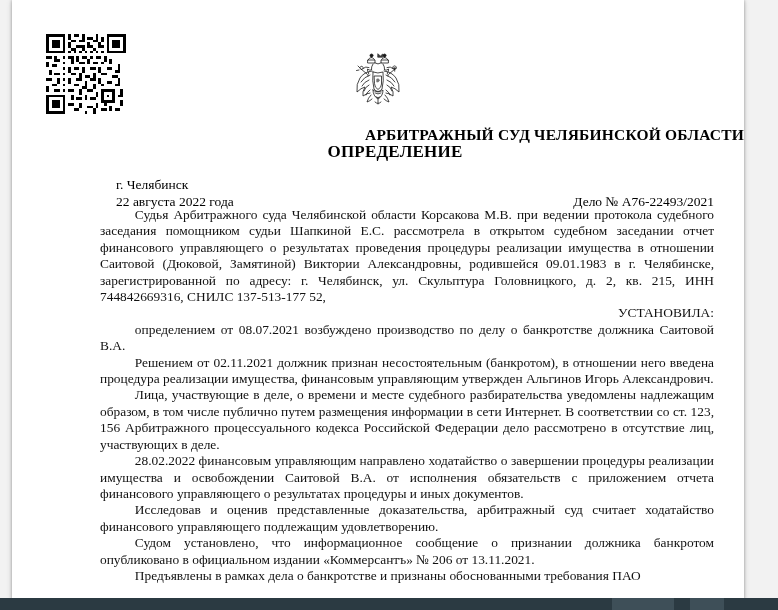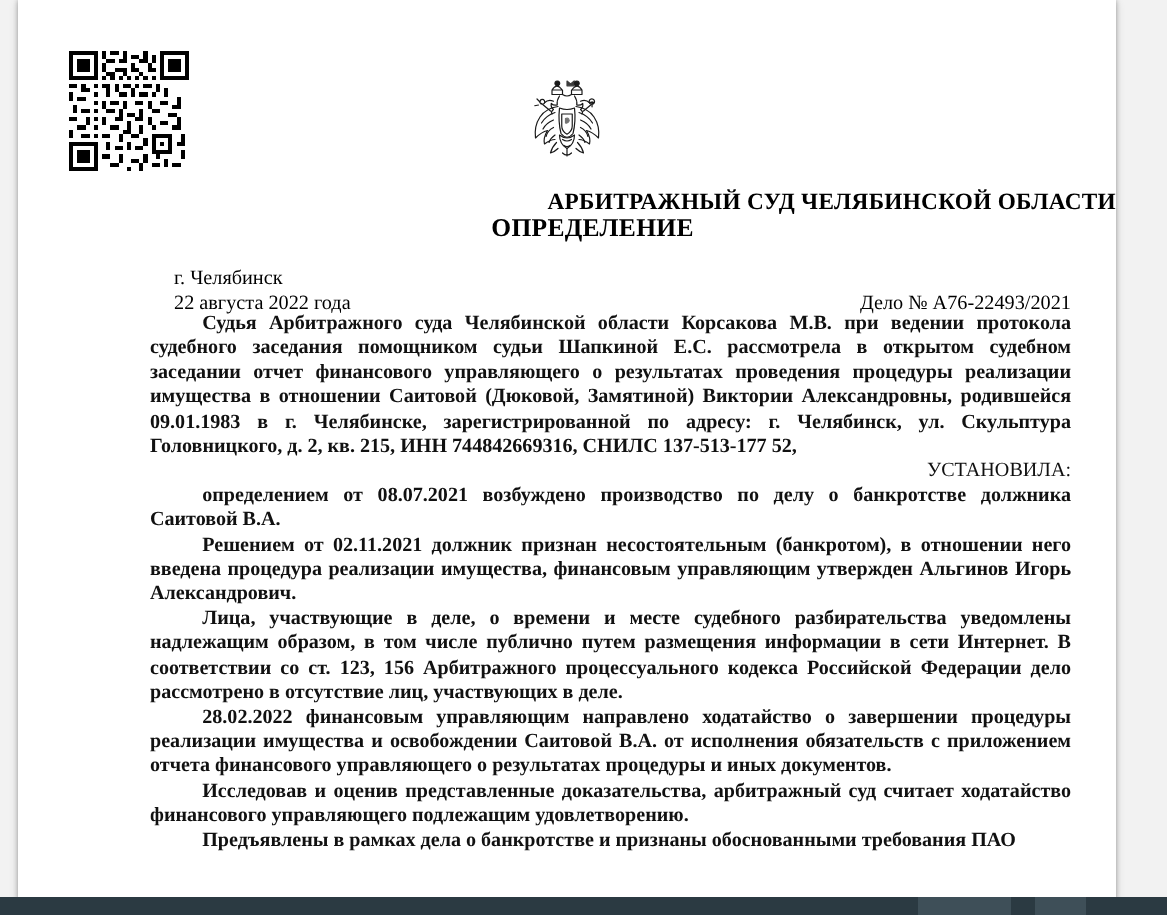--- a/index.html
+++ b/index.html
@@ -108,21 +108,20 @@
     font-size: 13.4px;
     line-height: 16.4px;
     text-align: justify;
     color: #111;
   }
   #body-text p {
     margin: 0;
     text-indent: 2.6em;
     text-align: justify;
     text-justify: inter-word;
-    font-weight: bold;
   }
   #body-text p.center {
     text-indent: 0;
     text-align: right;
     font-weight: normal;
   }
 
   
   #bottom-bar {
     position: absolute;
@@ -343,20 +342,21 @@
     </div>
 
     <div id="body-text">
       <p>Судья Арбитражного суда Челябинской области Корсакова М.В. при ведении протокола судебного заседания помощником судьи Шапкиной Е.С. рассмотрела в открытом судебном заседании отчет финансового управляющего о результатах проведения процедуры реализации имущества в отношении Саитовой (Дюковой, Замятиной) Виктории Александровны, родившейся 09.01.1983 в г. Челябинске, зарегистрированной по адресу: г. Челябинск, ул. Скульптура Головницкого, д. 2, кв. 215, ИНН 744842669316, СНИЛС 137-513-177 52,</p>
       <p class="center">УСТАНОВИЛА:</p>
       <p>определением от 08.07.2021 возбуждено производство по делу о банкротстве должника Саитовой В.А.</p>
       <p>Решением от 02.11.2021 должник признан несостоятельным (банкротом), в отношении него введена процедура реализации имущества, финансовым управляющим утвержден Альгинов Игорь Александрович.</p>
       <p>Лица, участвующие в деле, о времени и месте судебного разбирательства уведомлены надлежащим образом, в том числе публично путем размещения информации в сети Интернет. В соответствии со ст. 123, 156 Арбитражного процессуального кодекса Российской Федерации дело рассмотрено в отсутствие лиц, участвующих в деле.</p>
       <p>28.02.2022 финансовым управляющим направлено ходатайство о завершении процедуры реализации имущества и освобождении Саитовой В.А. от исполнения обязательств с приложением отчета финансового управляющего о результатах процедуры и иных документов.</p>
       <p>Исследовав и оценив представленные доказательства, арбитражный суд считает ходатайство финансового управляющего подлежащим удовлетворению.</p>
+      <p>Судом установлено, что информационное сообщение о признании должника банкротом опубликовано в официальном издании «Коммерсантъ» № 206 от 13.11.2021.</p>
       <p>Предъявлены в рамках дела о банкротстве и признаны обоснованными требования ПАО</p>
     </div>
 
   </div>
 
   <div id="bottom-bar">
     <div id="chip-a" class="bar-chip"></div>
     <div id="chip-b" class="bar-chip"></div>
   </div>
 

